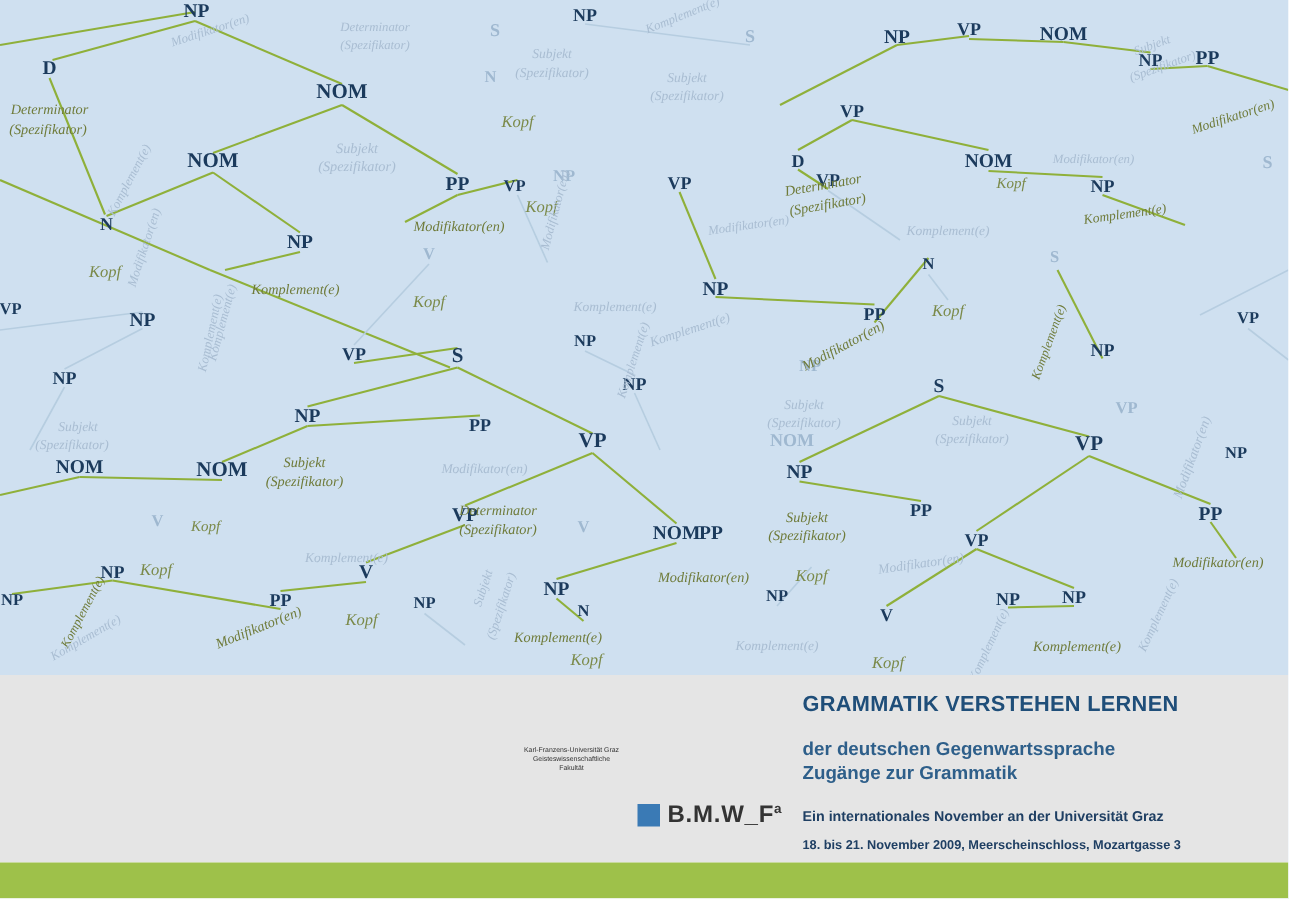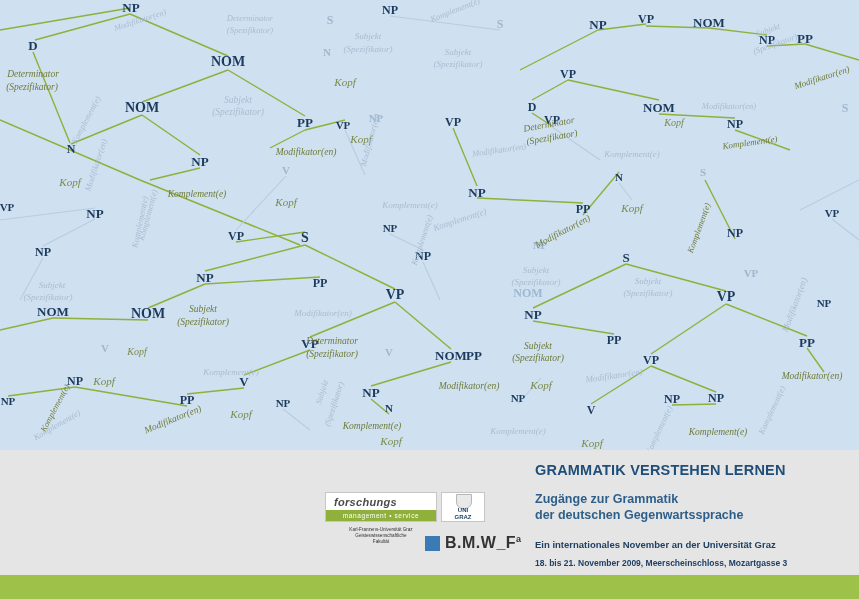--- a/index.html
+++ b/index.html
@@ -449,40 +449,27 @@
         <div class="node-label faint-func" style="left: 370px; top: 140px; font-size: 8.5px; transform: translate(-50%, -50%) rotate(-75deg);">Modifikator(en)</div>
         <div class="node-label faint-func" style="left: 140px; top: 222px; font-size: 8.5px; transform: translate(-50%, -50%) rotate(-78deg);">Komplement(e)</div>
       </div>
   </div>
 
   <div id="white-strip"></div>
   <div id="info-area">
 
     <div id="info-text">
       <div id="title-main">GRAMMATIK VERSTEHEN LERNEN</div>
+      <div class="subtitle">der deutschen Gegenwartssprache</div>
       <div class="subtitle">Zugänge zur Grammatik</div>
-      <div class="subtitle">der deutschen Gegenwartssprache</div>
       <div id="symposium">Ein internationales November an der Universität Graz</div>
       <div id="date-line">18. bis 21. November 2009, Meerscheinschloss, Mozartgasse 3</div>
     </div>
 
     <div id="logo-block">
-      <div id="logo-row">
-        <div id="forschungs-logo">
-          <div id="forschungs-top">forschungs</div>
-          <div id="forschungs-bottom">management • service</div>
-        </div>
-        <div id="uni-logo">
-          <div id="uni-shield"></div>
-          <div id="uni-name">
-            <span>UNI</span>
-            <span>GRAZ</span>
-          </div>
-        </div>
-      </div>
       <div id="faculty-text">Karl-Franzens-Universität Graz<br>Geisteswissenschaftliche<br>Fakultät</div>
     </div>
 
     <div id="bmwf-row" style="left:425px; top:84px;">
       <div id="bmwf-square"></div>
       <div id="bmwf-text"><span>B.M.W_F</span><sup>a</sup></div>
     </div>
 
   </div>
   <div id="green-strip"></div>

